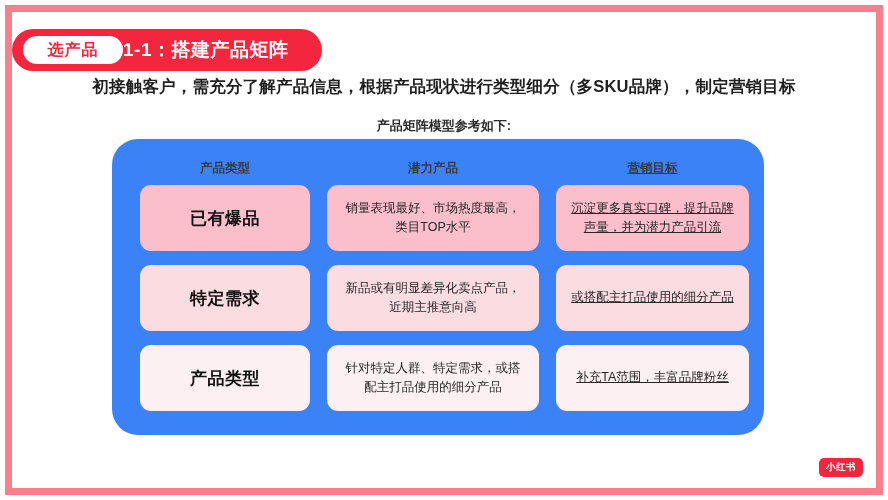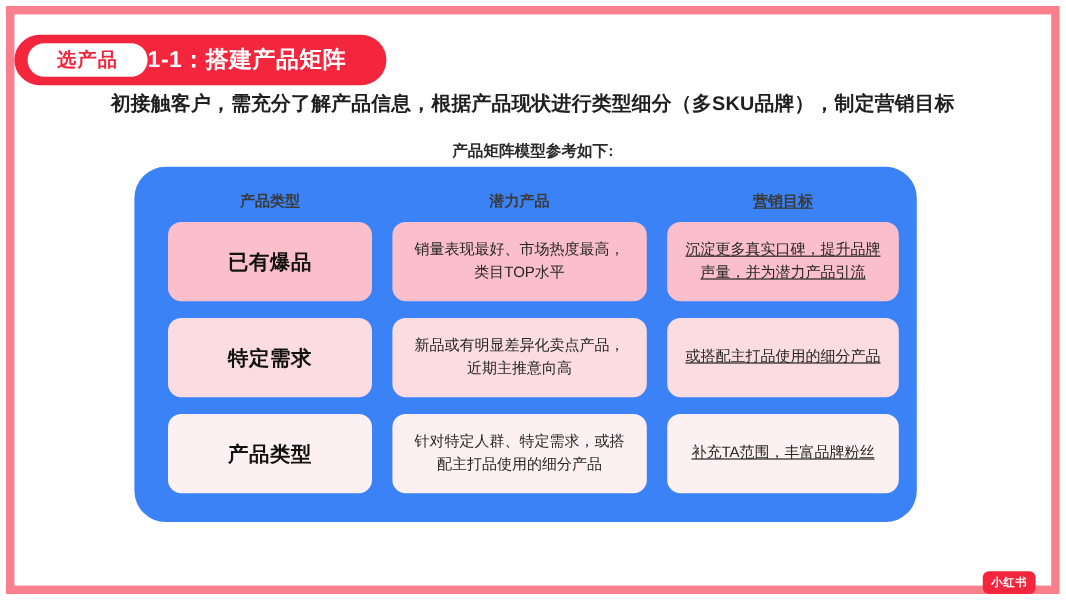--- a/index.html
+++ b/index.html
@@ -163,21 +163,21 @@
 
   
   .tint-1 { background: #fabfca; }
   .tint-2 { background: #fbdce0; }
   .tint-3 { background: #fdf0f2; }
 
   
   .brand-logo {
     position: absolute;
     left: 819px;
-    top: 476px;
+    top: 458px;
     width: 44px;
     height: 19px;
     background: #f4263e;
     border-radius: 5px;
     display: flex;
     align-items: center;
     justify-content: center;
     color: #ffffff;
     font-size: 9.5px;
     font-weight: bold;

